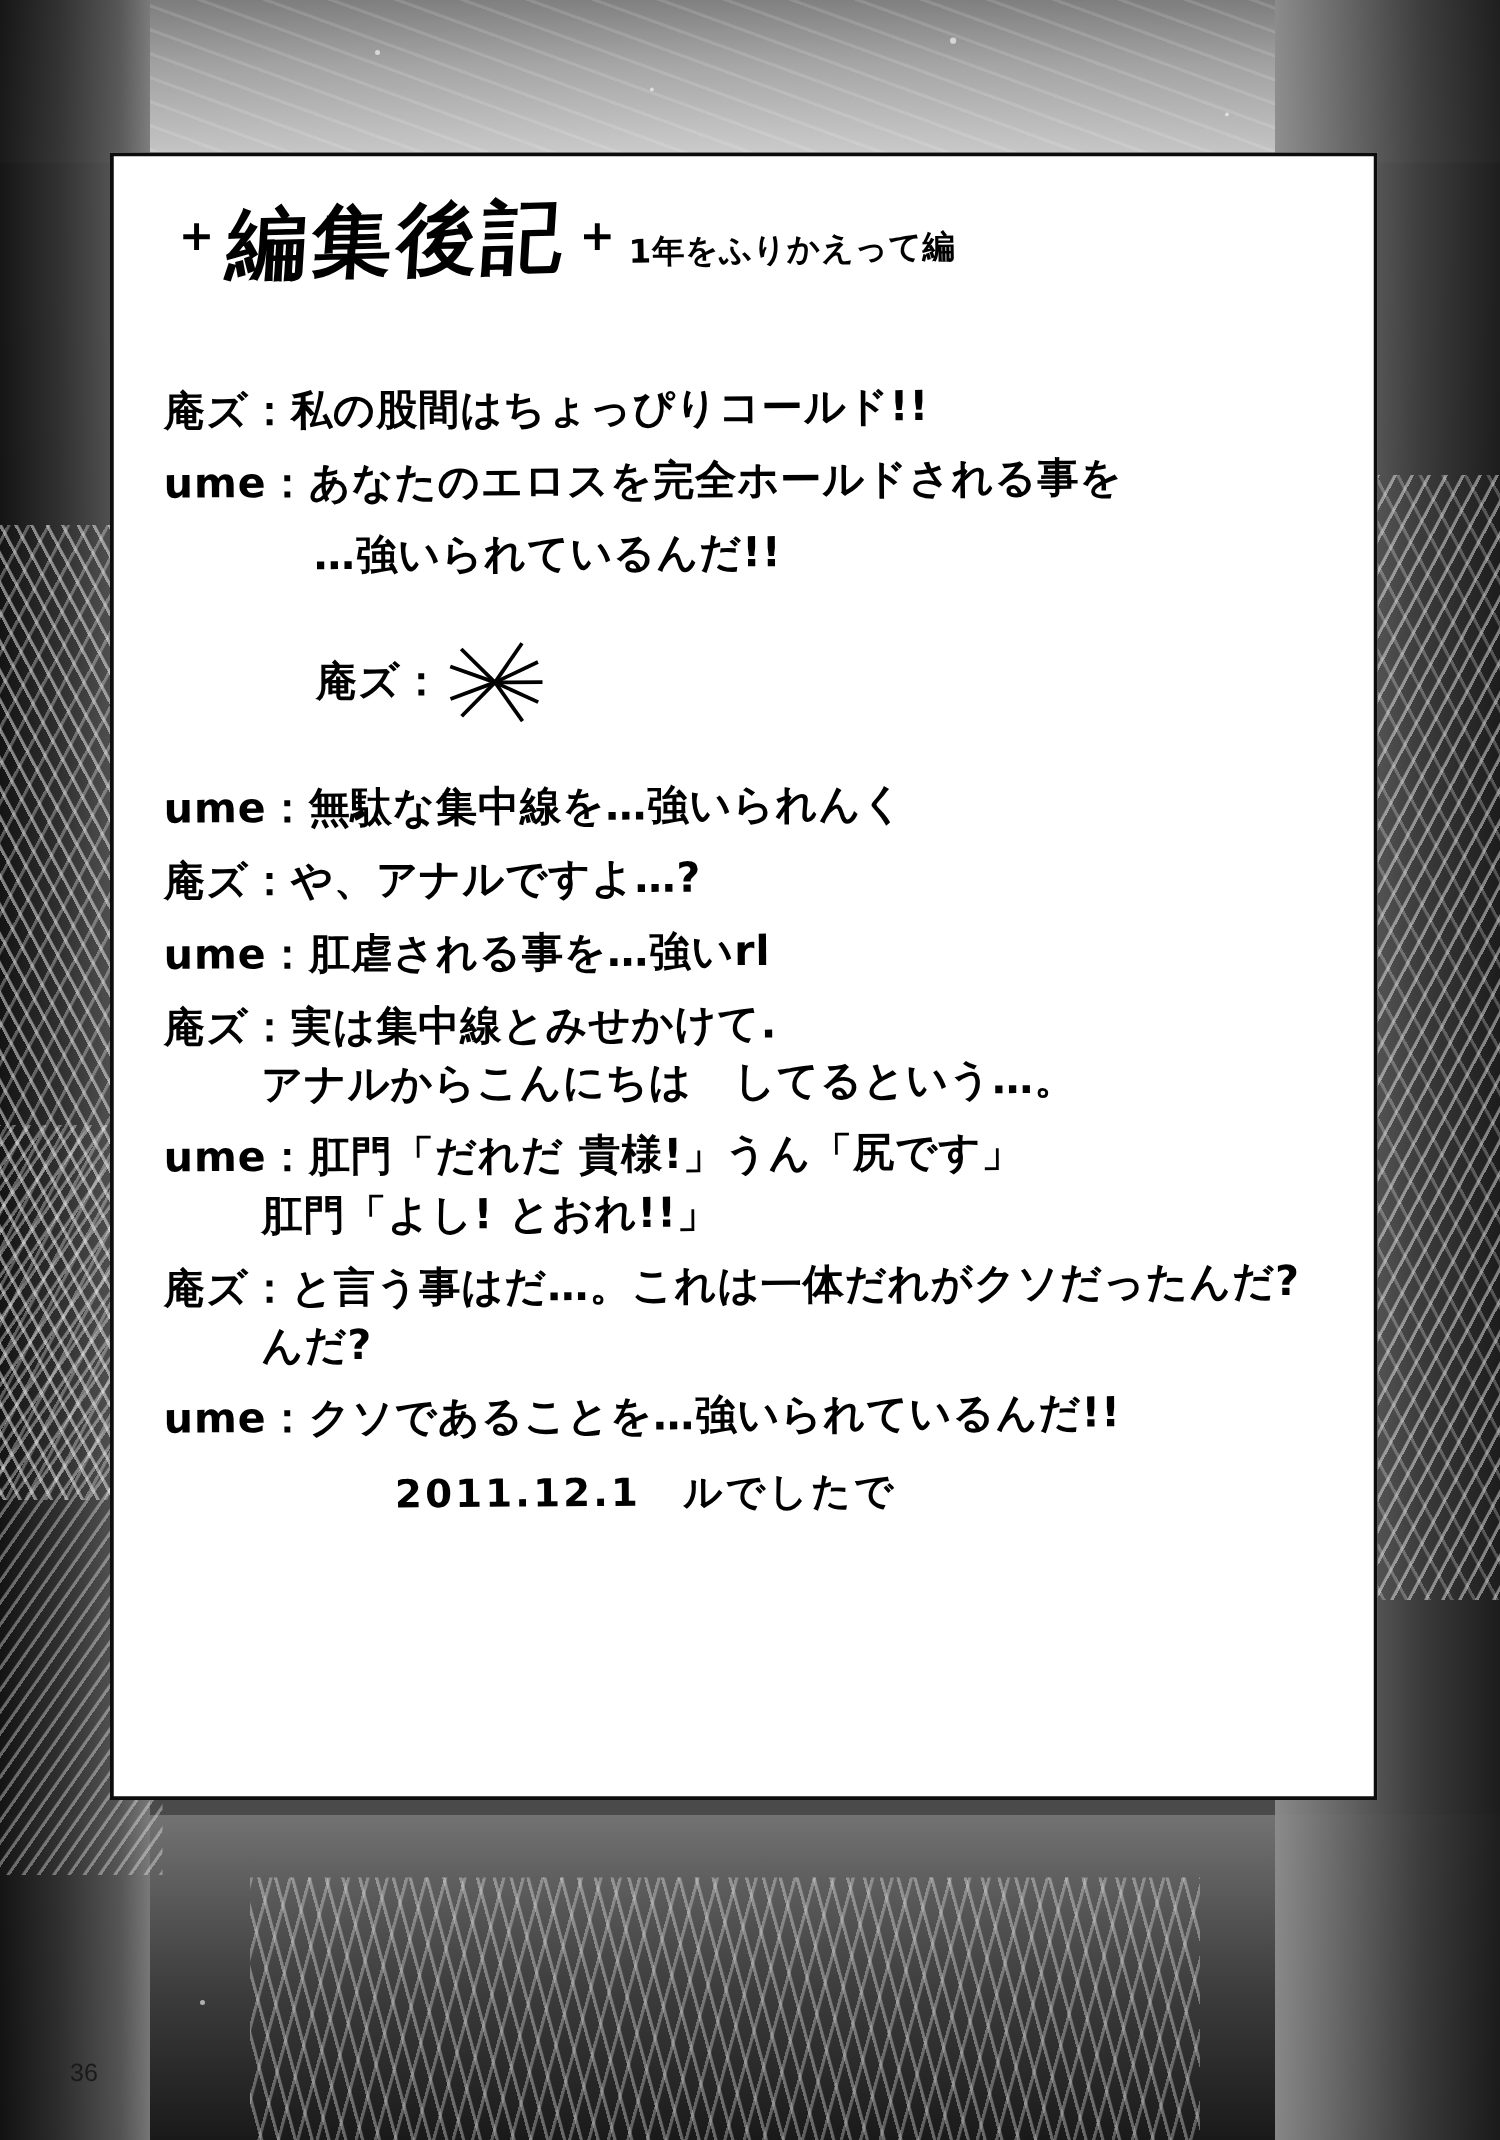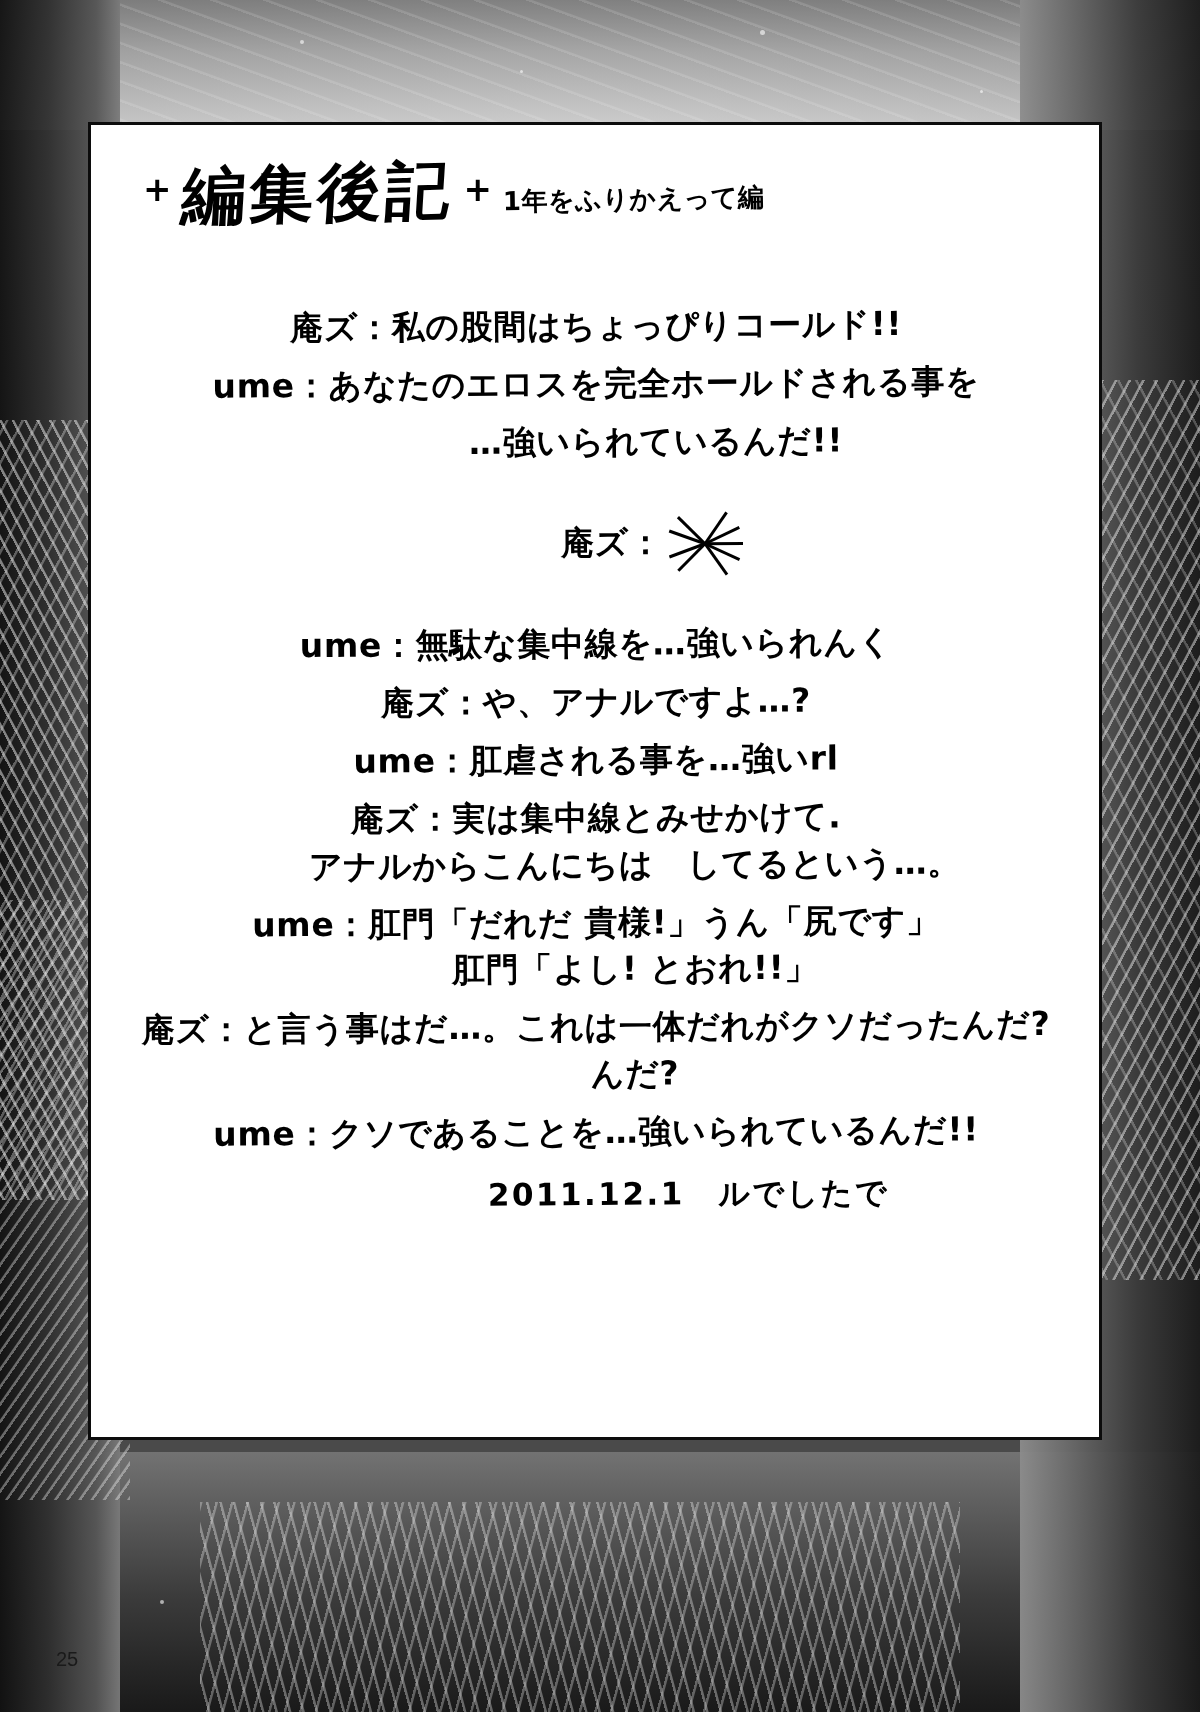--- a/index.html
+++ b/index.html
@@ -153,21 +153,20 @@
     font-size: 34px;
     font-weight: 700;
     padding-bottom: 16px;
   }
 
   .lines {
     position: absolute;
     left: 40px;
     top: 180px;
     width: 930px;
-    text-align: center;
   }
   .line {
     display: block;
     font-size: 33px;
     font-weight: 700;
     line-height: 1.28;
     margin-bottom: 16px;
     white-space: pre-wrap;
     transform: rotate(-0.4deg);
   }
@@ -285,15 +284,15 @@
         <span class="hand line indent-2">んだ?</span>
 
         <span class="hand line">ume：クソであることを…強いられているんだ!!</span>
 
         <span class="hand line sign">2011.12.1　ルでしたで</span>
 
       </div>
     </div>
   </div>
 
-  <div class="page-num">25</div>
+  <div class="page-num">36</div>
 
 </div>
 
 </body></html>

